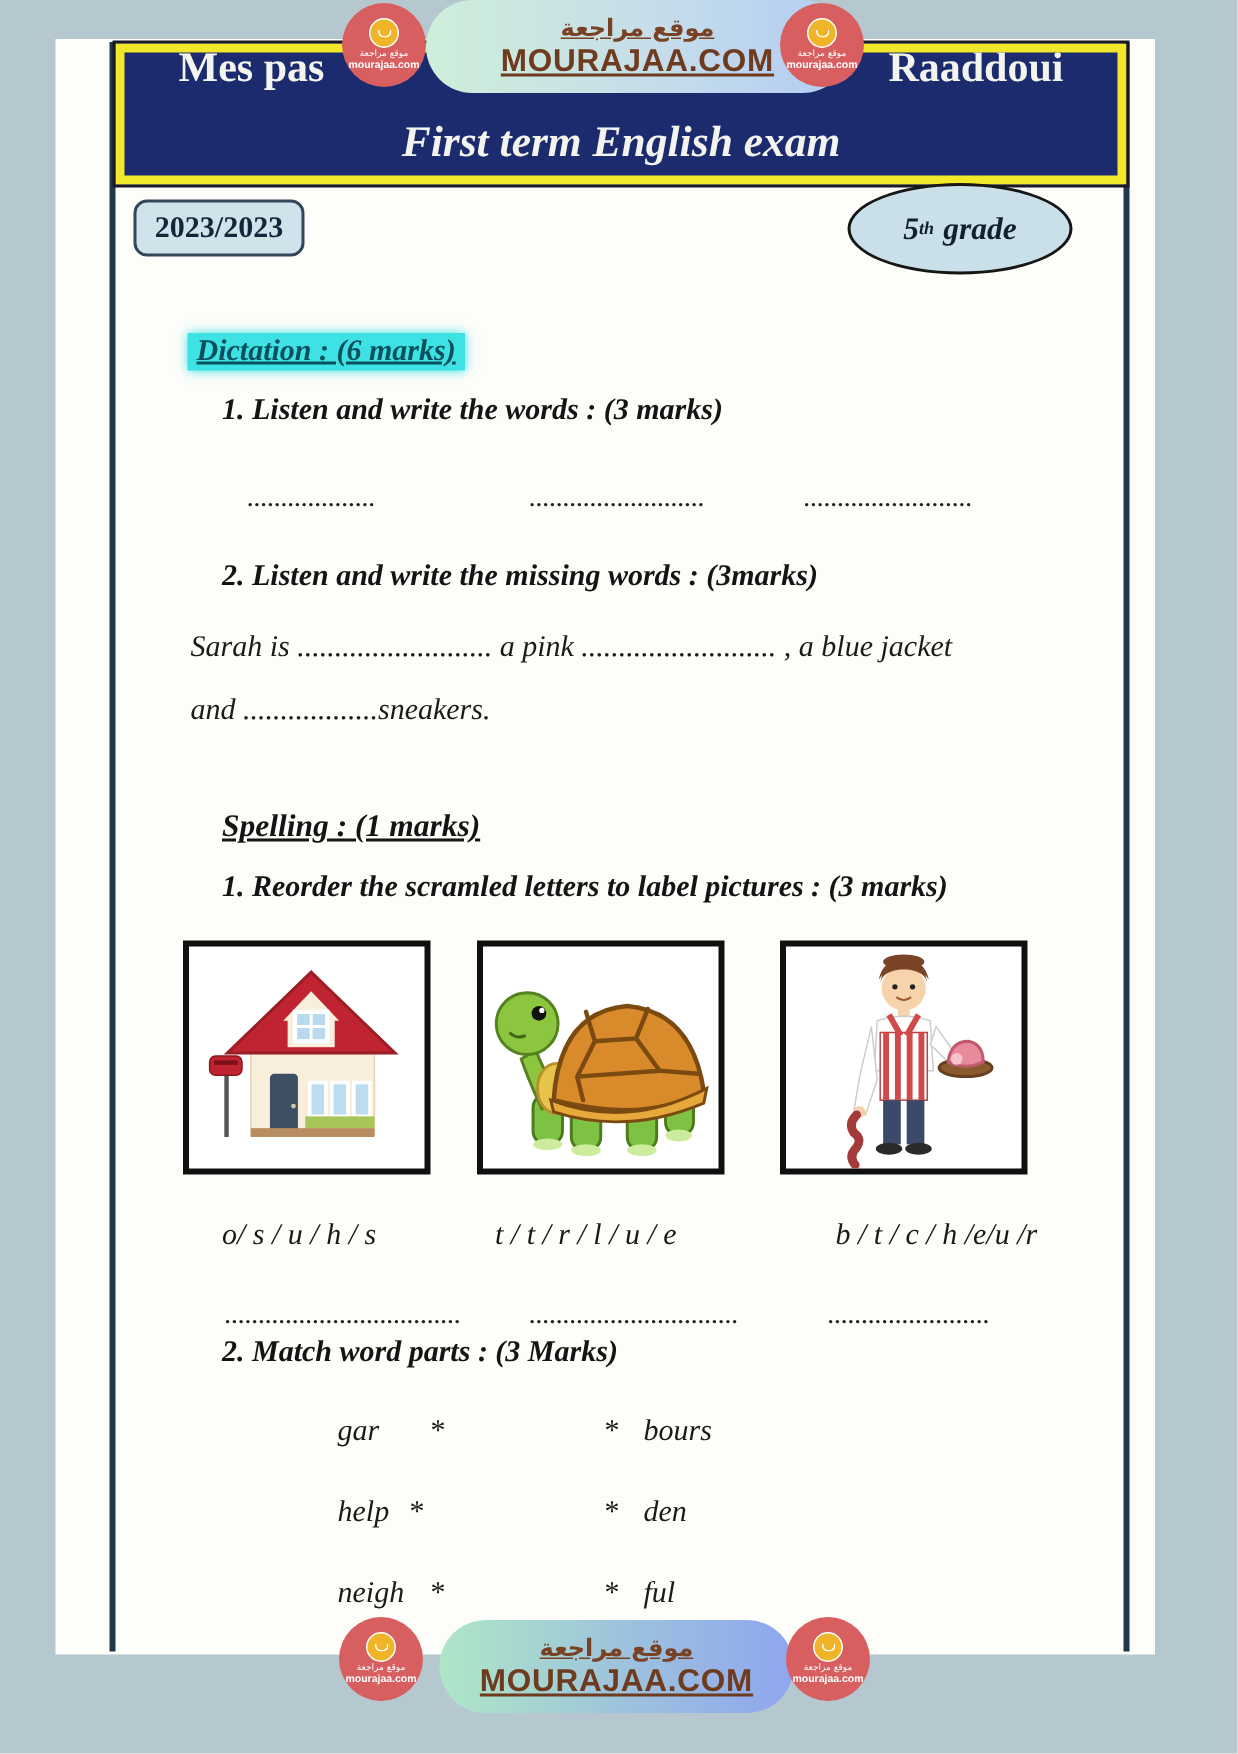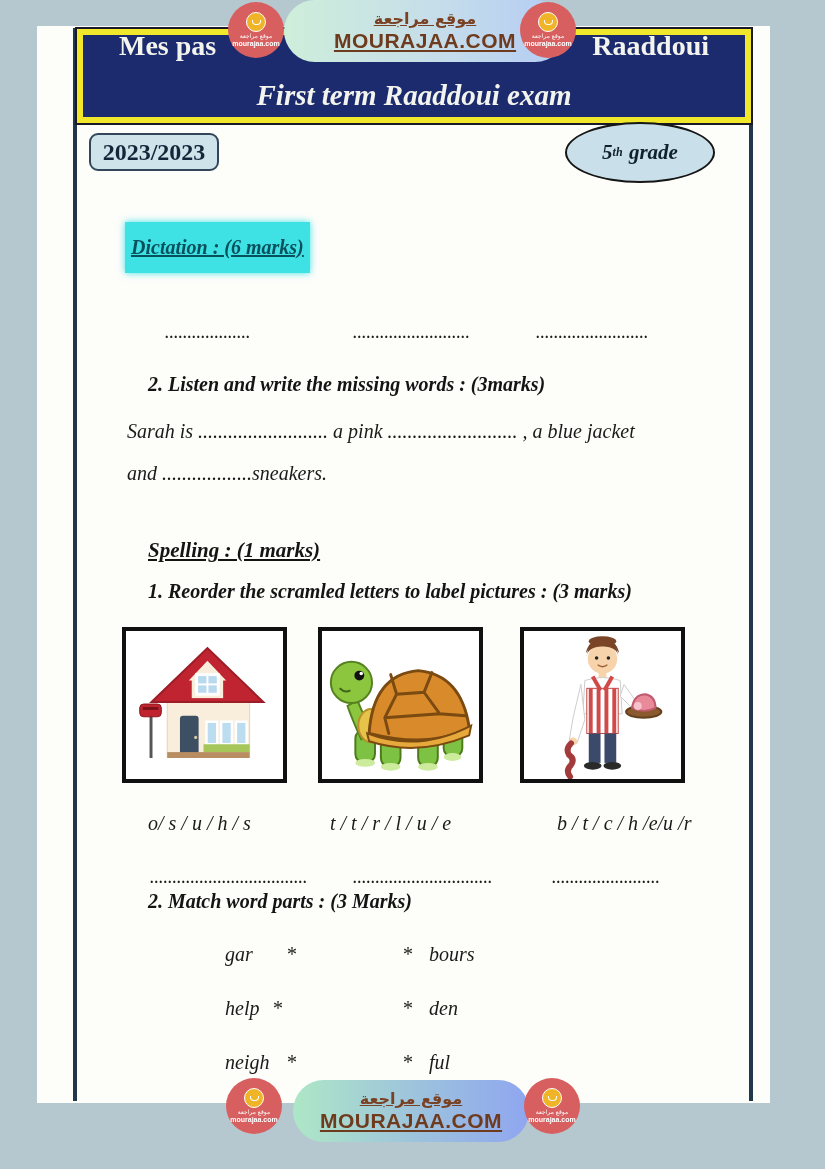--- a/index.html
+++ b/index.html
@@ -31,44 +31,44 @@
     white-space:nowrap;
   }
   .banner-line2 {
     position:absolute; top:44px; left:0; width:100%; text-align:center;
     font-style:italic; font-weight:bold; font-size:29px; color:#f3f4ee;
     white-space:nowrap;
   }
 
   
   .year-badge {
-    position:absolute; left:52px; top:107px; width:130px; height:38px;
+    position:absolute; left:52px; top:107px; width:114px; height:38px;
     background:#cfe3eb; border:2px solid #33475a; border-radius:9px;
     display:flex; align-items:center; justify-content:center;
-    font-weight:bold; font-size:24px; color:#13263a;
+    font-weight:bold; font-size:20px; color:#13263a;
   }
   .grade-badge {
     position:absolute; left:528px; top:96px; width:150px; height:61px;
     background:#c9e0ea; border:2px solid #161616; border-radius:50%;
     display:flex; align-items:center; justify-content:center;
     font-style:italic; font-weight:bold; font-size:21px; color:#10202c;
   }
   .grade-badge sup { font-size:12px; margin:0 1px 0 0; }
 
   
   .q-line {
     position:absolute; white-space:nowrap;
     font-style:italic; font-weight:bold; font-size:20px; color:#141414;
   }
   .plain-line {
     position:absolute; white-space:nowrap;
     font-style:italic; font-size:20px; color:#1a1a1a;
   }
   .dictation-heading {
-    position:absolute; left:88px; top:196px; padding:14px 6px;
+    position:absolute; left:88px; top:196px; padding:1px 6px;
     background:#3ee2e4; box-shadow:0 0 7px #3ee2e4;
     font-style:italic; font-weight:bold; font-size:20px; color:#07505c;
     text-decoration:underline; white-space:nowrap;
   }
   .spelling-heading {
     position:absolute; left:111px; top:512px;
     font-style:italic; font-weight:bold; font-size:21px; color:#141414;
     text-decoration:underline; white-space:nowrap;
   }
   .d-q1 { left:111px; top:236px; }
@@ -152,33 +152,34 @@
 
 <div class="page">
   <div class="rule rule-left"></div>
   <div class="rule rule-right"></div>
 
   <div class="banner">
     <div class="banner-line1">
       <span>Mes pas</span>
       <span>Raaddoui</span>
     </div>
-    <div class="banner-line2">First term Raaddoui exam</div>
+    <div class="banner-line2">First term English exam</div>
   </div>
 
   <div class="year-badge">
     <span>2023/2023</span>
   </div>
 
   <div class="grade-badge">
     <span>5</span><sup>th</sup>&nbsp;<span>grade</span>
   </div>
 
   <div class="dictation-heading">Dictation : (6 marks)</div>
 
+  <div class="q-line d-q1">1.  Listen and write the words : (3 marks)</div>
   <div class="dots b1-1">...................</div>
   <div class="dots b1-2">..........................</div>
   <div class="dots b1-3">.........................</div>
 
   <div class="q-line d-q2">2. Listen and write the missing words : (3marks)</div>
   <div class="plain-line sentence1">Sarah  is .......................... a pink .......................... , a blue  jacket</div>
   <div class="plain-line sentence2">and ..................sneakers.</div>
 
   <div class="spelling-heading">Spelling : (1 marks)</div>
   <div class="q-line s-q1">1.  Reorder the scramled letters to label pictures : (3 marks)</div>

